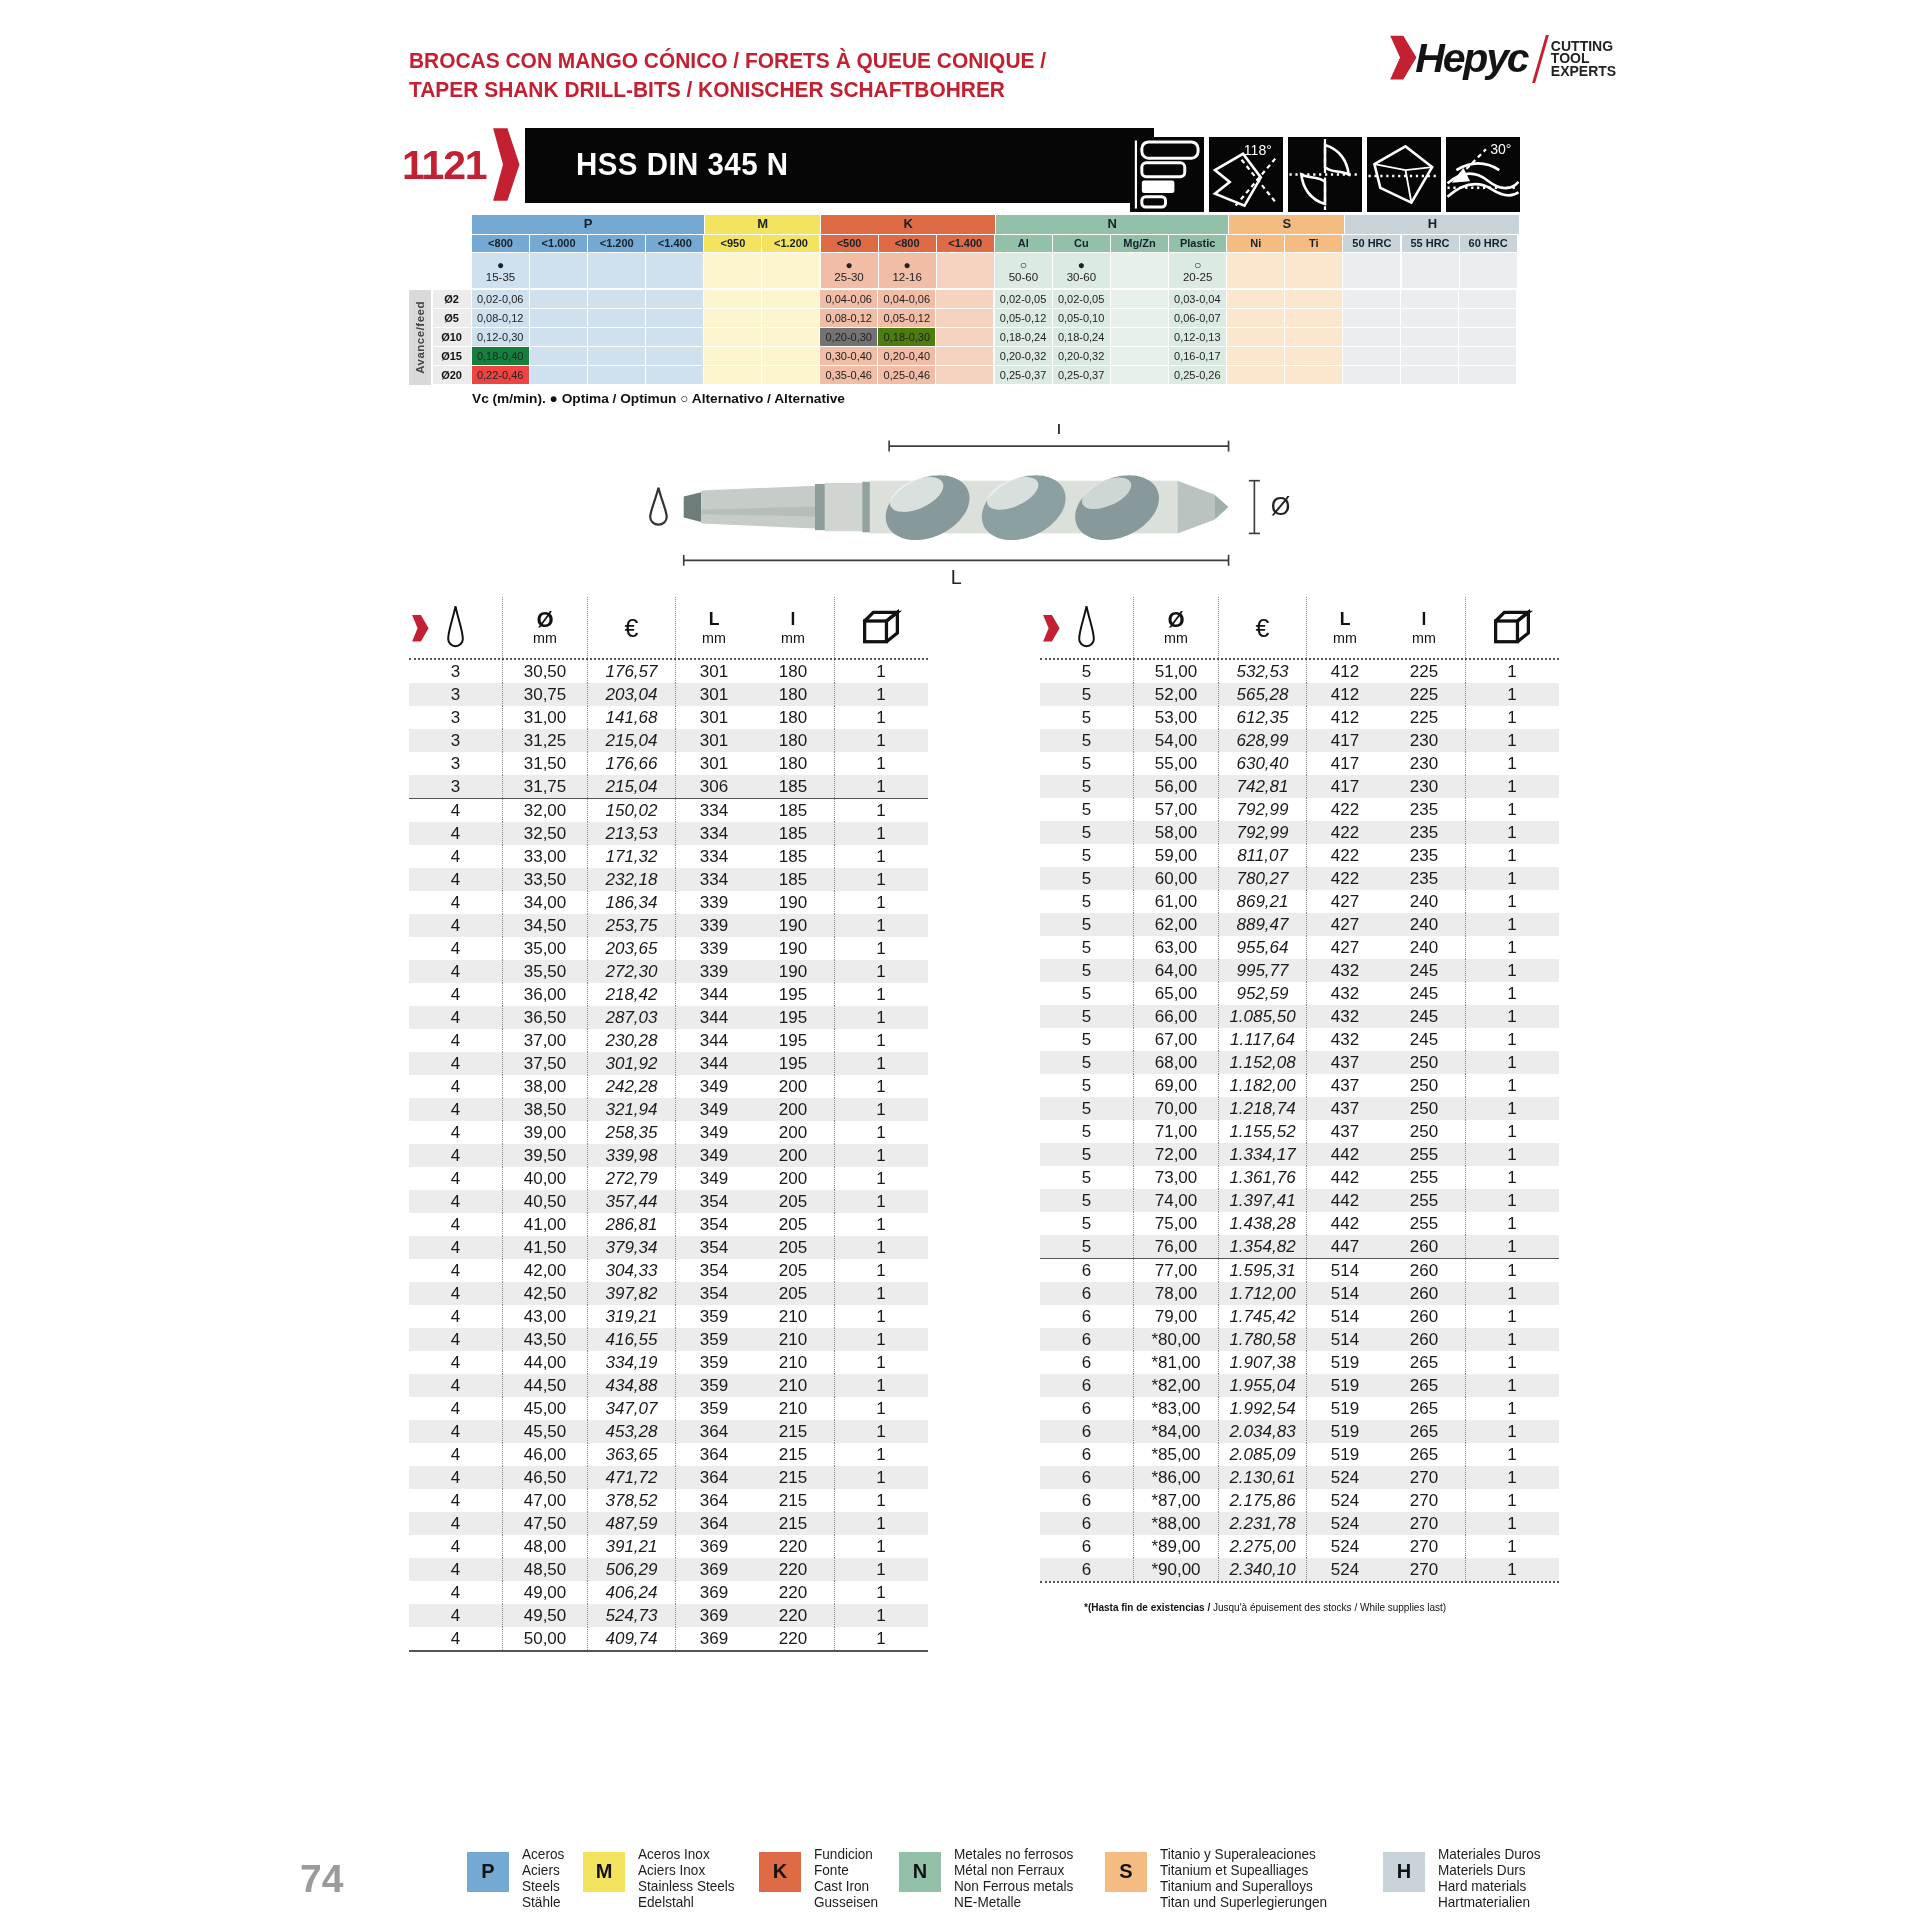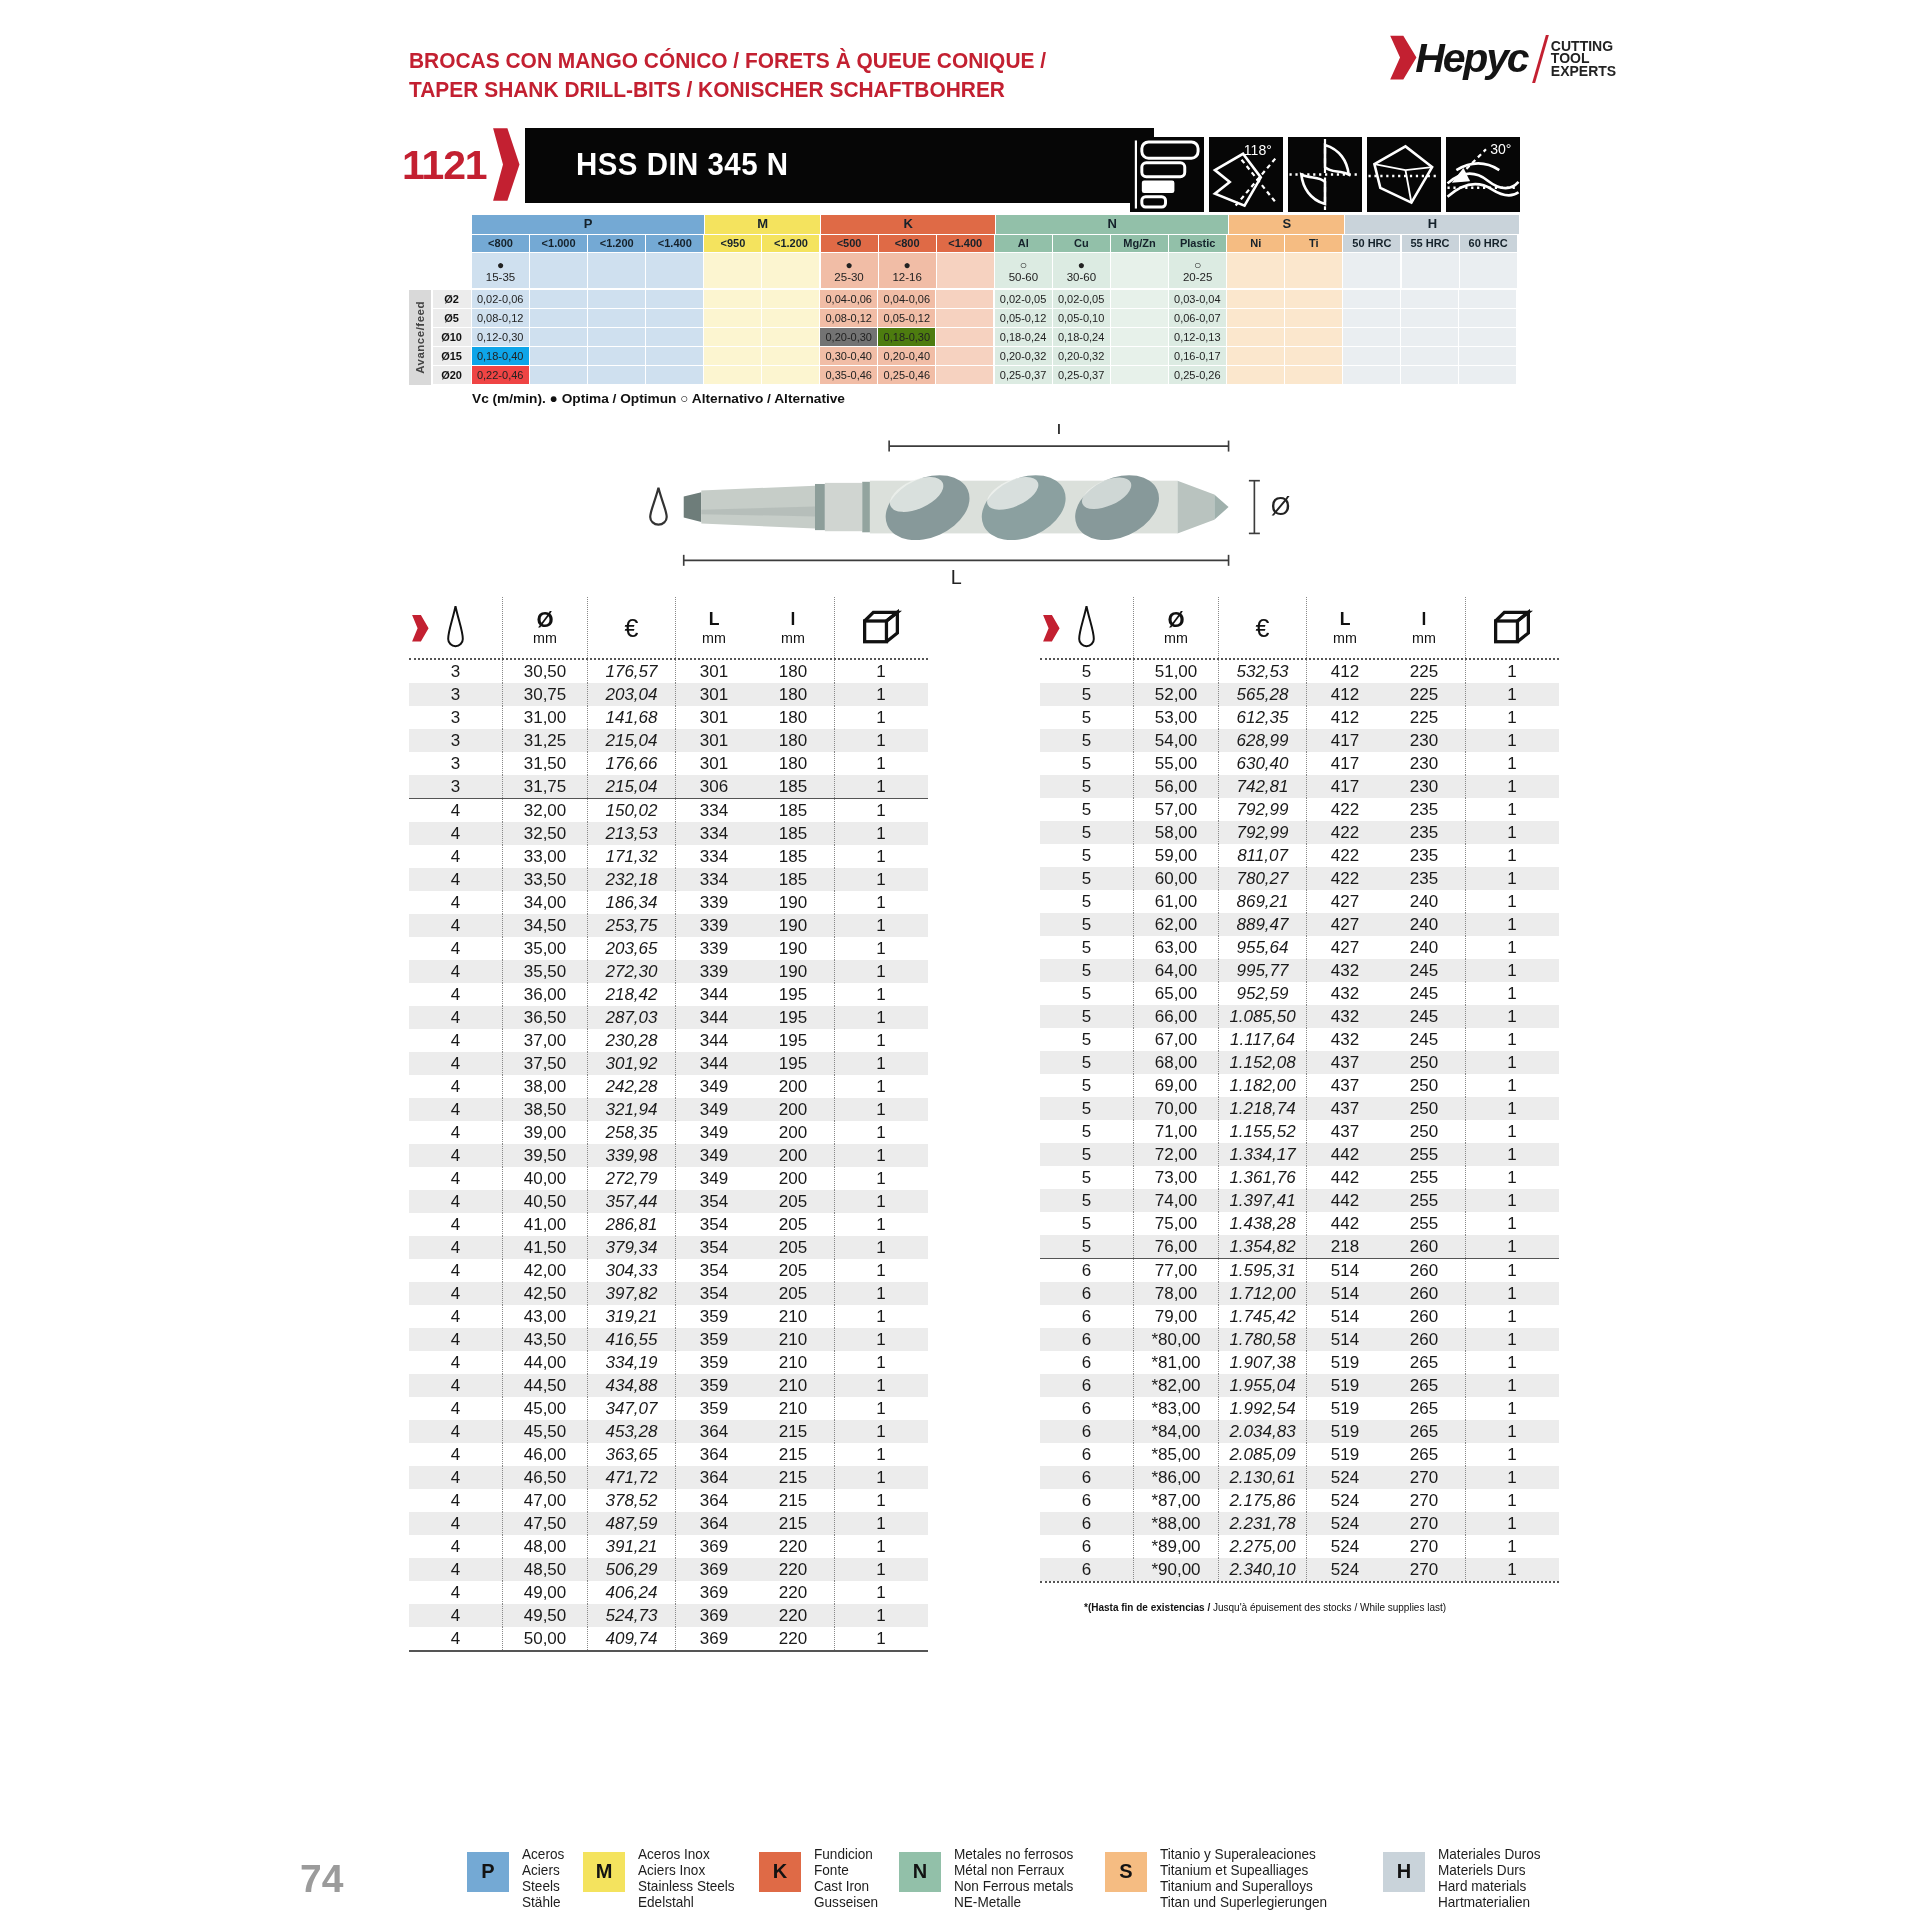--- a/index.html
+++ b/index.html
@@ -272,21 +272,21 @@
           <div class="sgc fd" style="background: rgb(231, 241, 234);"></div>
           <div class="sgc fd" style="background: rgb(220, 235, 226);">0,12-0,13</div>
           <div class="sgc fd" style="background: rgb(251, 231, 205);"></div>
           <div class="sgc fd" style="background: rgb(251, 231, 205);"></div>
           <div class="sgc fd" style="background: rgb(234, 238, 241);"></div>
           <div class="sgc fd" style="background: rgb(234, 238, 241);"></div>
           <div class="sgc fd" style="background: rgb(234, 238, 241);"></div>
         </div>
         <div class="sg-row feed">
           <div class="sgc fl">Ø15</div>
-          <div class="sgc fd" style="background: #0ea5e9;">0,18-0,40</div>
+          <div class="sgc fd" style="background: #15803d;">0,18-0,40</div>
           <div class="sgc fd" style="background: rgb(207, 224, 239);"></div>
           <div class="sgc fd" style="background: rgb(207, 224, 239);"></div>
           <div class="sgc fd" style="background: rgb(207, 224, 239);"></div>
           <div class="sgc fd" style="background: rgb(252, 245, 208);"></div>
           <div class="sgc fd" style="background: rgb(252, 245, 208);"></div>
           <div class="sgc fd" style="background: rgb(241, 189, 166);">0,30-0,40</div>
           <div class="sgc fd" style="background: rgb(241, 189, 166);">0,20-0,40</div>
           <div class="sgc fd" style="background: rgb(246, 210, 192);"></div>
           <div class="sgc fd" style="background: rgb(220, 235, 226);">0,20-0,32</div>
           <div class="sgc fd" style="background: rgb(220, 235, 226);">0,20-0,32</div>
@@ -982,21 +982,21 @@
         <div class="pt-c w1 sepl">75,00</div>
         <div class="pt-c w2 sepl price">1.438,28</div>
         <div class="pt-c w3 sepl">442</div>
         <div class="pt-c w4">255</div>
         <div class="pt-c w5 sepl">1</div>
       </div>
       <div class="pt-row alt">
         <div class="pt-c w0">5</div>
         <div class="pt-c w1 sepl">76,00</div>
         <div class="pt-c w2 sepl price">1.354,82</div>
-        <div class="pt-c w3 sepl">218</div>
+        <div class="pt-c w3 sepl">447</div>
         <div class="pt-c w4">260</div>
         <div class="pt-c w5 sepl">1</div>
       </div>
       <div class="pt-row gsep">
         <div class="pt-c w0">6</div>
         <div class="pt-c w1 sepl">77,00</div>
         <div class="pt-c w2 sepl price">1.595,31</div>
         <div class="pt-c w3 sepl">514</div>
         <div class="pt-c w4">260</div>
         <div class="pt-c w5 sepl">1</div>

